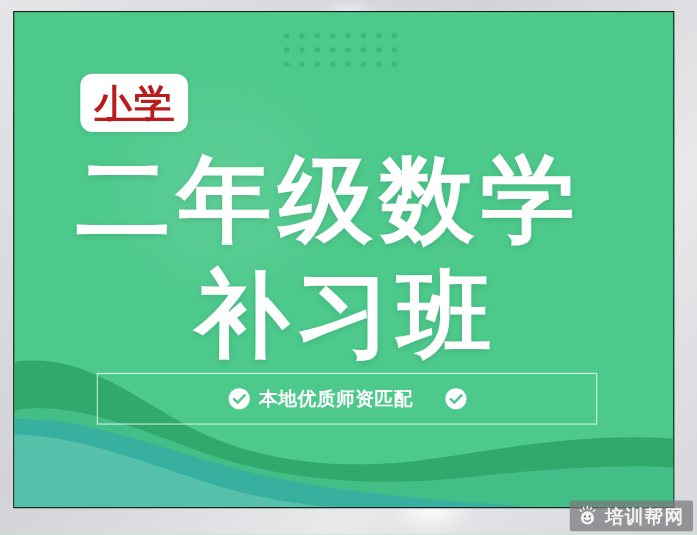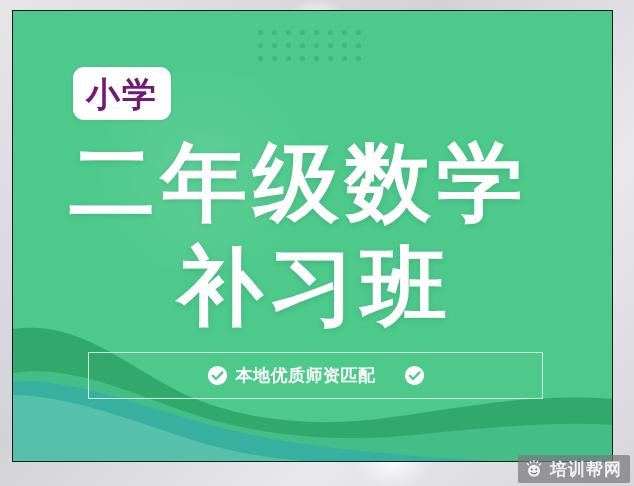--- a/index.html
+++ b/index.html
@@ -78,25 +78,26 @@
     width: 98px;
     height: 53px;
     background: #ffffff;
     border-radius: 11px;
     display: flex;
     align-items: center;
     justify-content: center;
     box-shadow: 0 1px 4px rgba(0,0,0,0.07);
   }
   #grade-badge span {
-    color: #701a75;
+    color: #b91c1c;
     font-size: 34px;
     font-weight: 700;
     letter-spacing: 2px;
     line-height: 1;
+    text-decoration: underline;
   }
 
   
   .headline {
     position: absolute;
     color: #ffffff;
     font-weight: 700;
     line-height: 1;
     white-space: nowrap;
     text-shadow: 0 2px 6px rgba(0,0,0,0.10);
@@ -121,21 +122,21 @@
     bottom: 0;
     width: 601px;
     height: 140px;
     pointer-events: none;
   }
 
   
   #feature-bar {
     position: absolute;
     left: 75px;
-    top: 341px;
+    top: 328px;
     width: 455px;
     height: 47px;
     border: 1.5px solid rgba(255,255,255,0.75);
     box-sizing: border-box;
     display: flex;
     align-items: center;
     justify-content: center;
     gap: 28px;
   }
   .feature-item {

